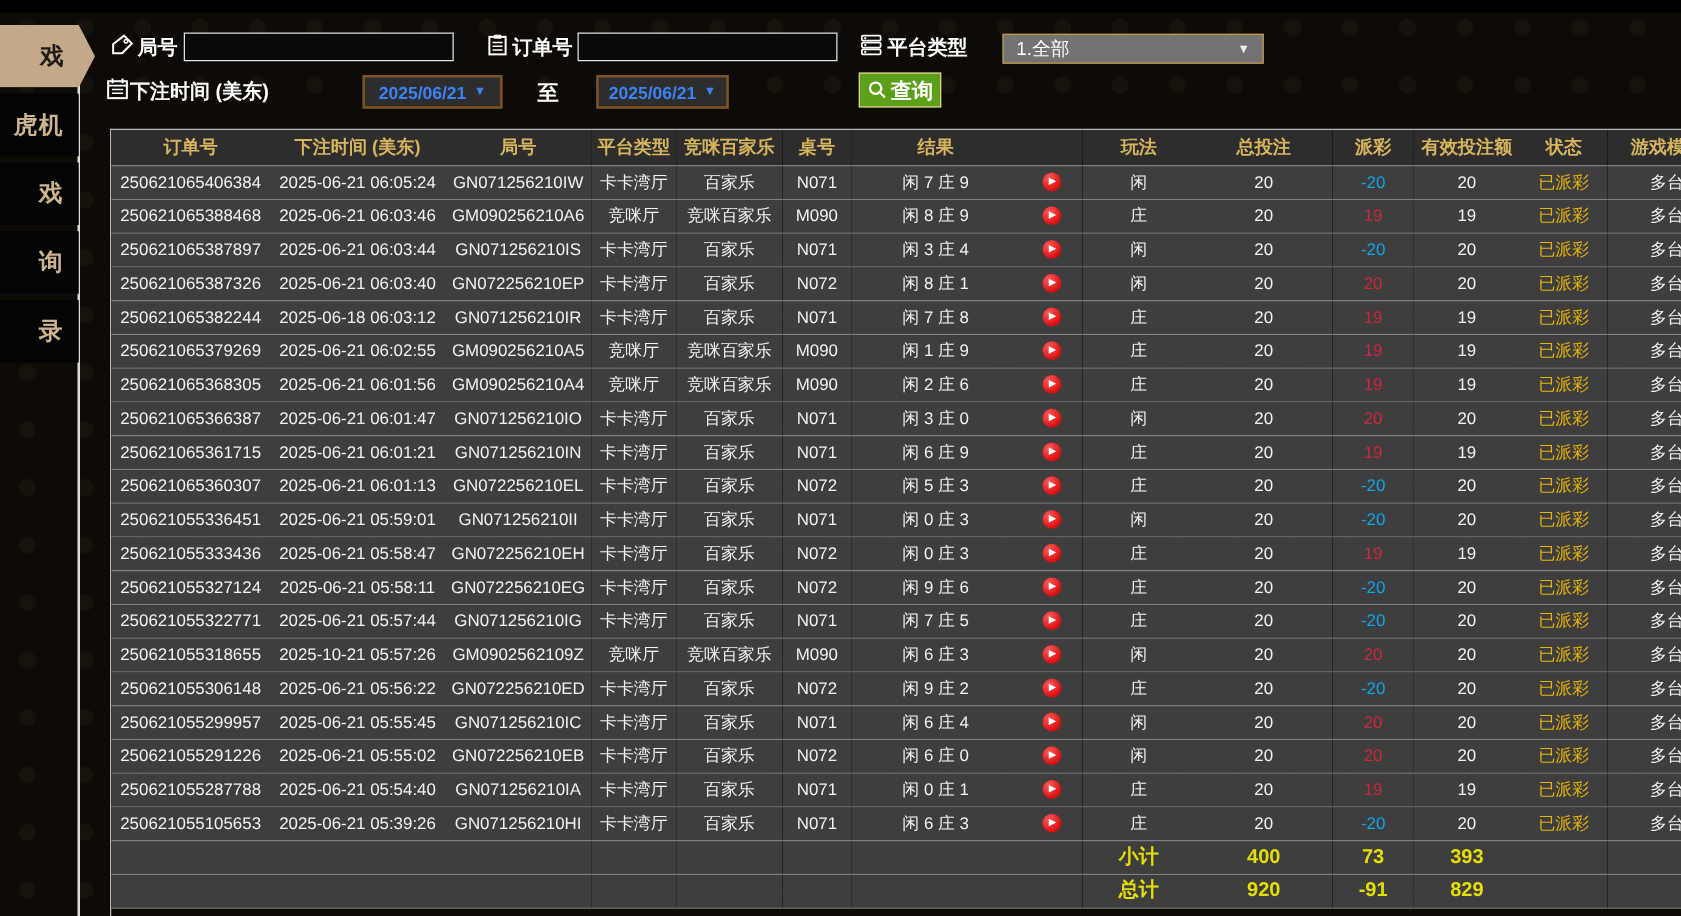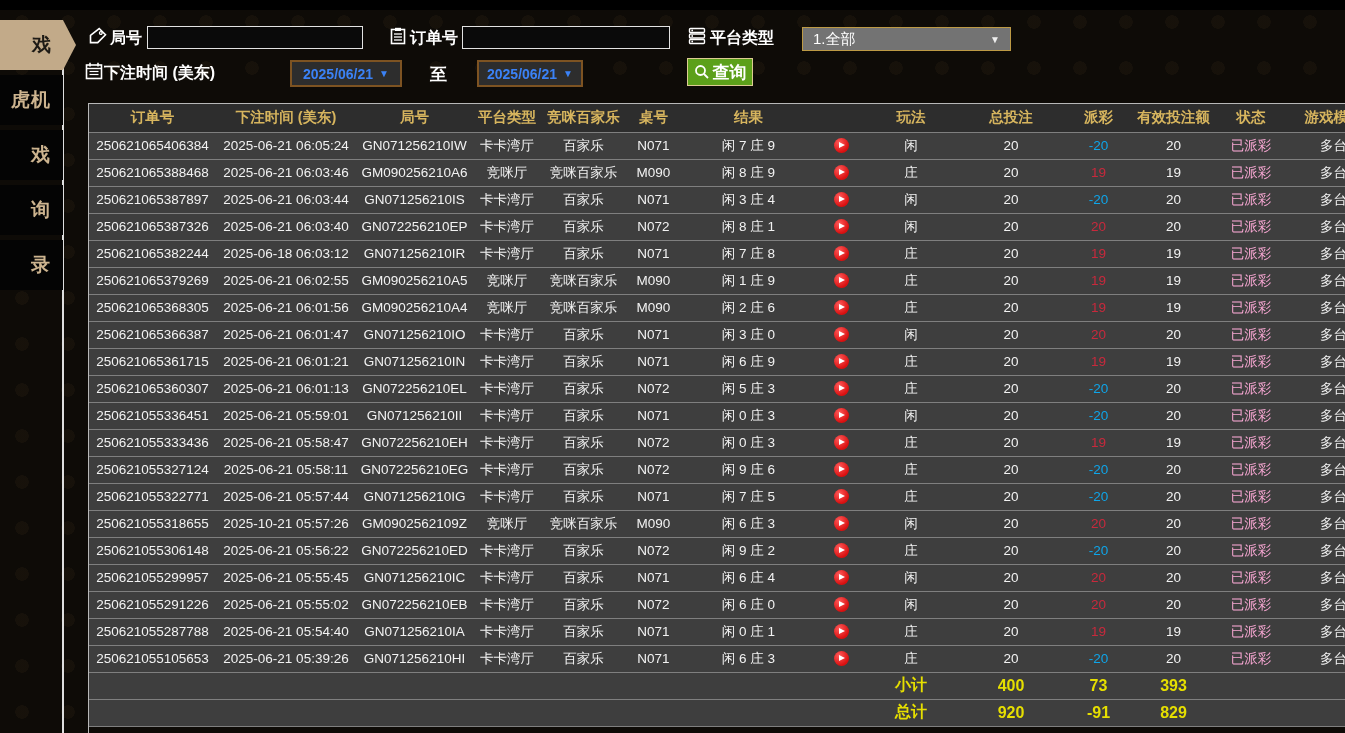--- a/index.html
+++ b/index.html
@@ -69,21 +69,21 @@
   th, td {
     height:27px; text-align:center; vertical-align:middle;
     border-bottom:1px solid #7f7f7f; font-size:13.5px; white-space:nowrap;
     overflow:hidden; padding:0 2px;
   }
   thead th { height:28px; background:#2d2d2d; color:#d7b55e; font-size:14.5px; font-weight:bold; }
   tbody td { background:#3e3e3e; color:#f2f2f2; }
   tr.total-row td { color:#e6df00; font-weight:bold; font-size:16px; }
   td.pay-win { color:#c8293c; }
   td.pay-loss { color:#0ea5e9; }
-  td.status-cell { color:#f9a8d4; }
+  td.status-cell { color:#eab308; }
   .c0{width:127px}.c1{width:140px}.c2{width:117px}.c3{width:68px}.c4{width:85px}
   .c5{width:55px}.c6{width:135px}.c7{width:50px}.c8{width:90px}.c9{width:110px}
   .c10{width:65px}.c11{width:85px}.c12{width:70px}.c13{width:95px}
   .play-icon {
     display:inline-block; width:15px; height:15px; border-radius:50%;
     background:radial-gradient(circle at 35% 30%, #ff5a5a, #d90f0f 70%);
     position:relative; cursor:pointer; vertical-align:middle;
   }
   .play-icon::after {
     content:""; position:absolute; left:5.5px; top:4px;

